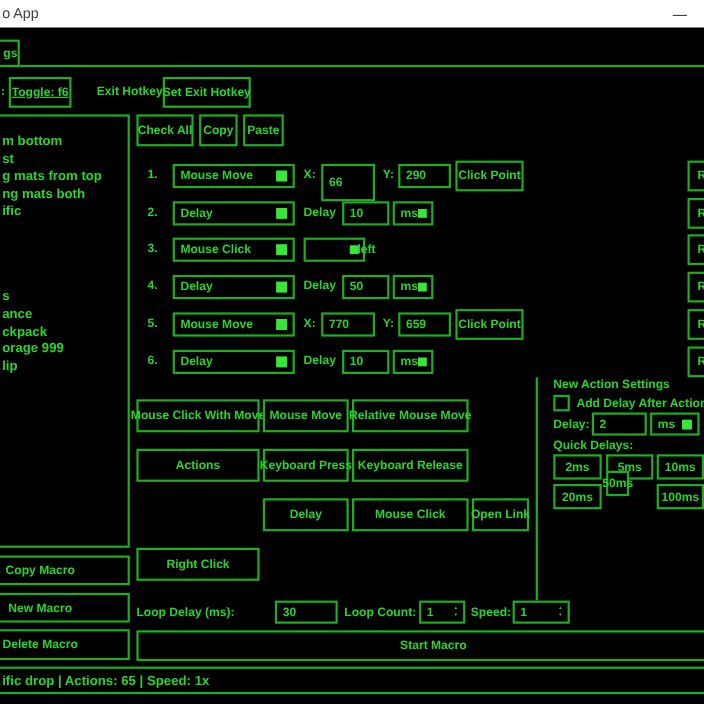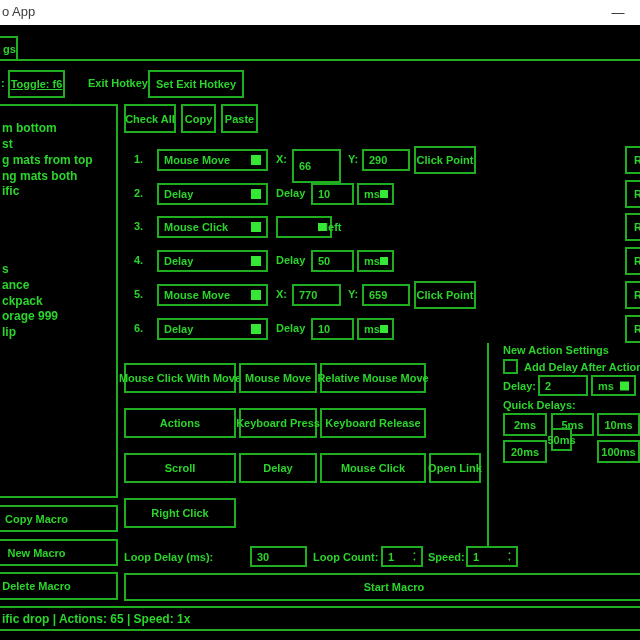--- a/index.html
+++ b/index.html
@@ -58,21 +58,21 @@
   </div>
 
   <div class="hline" style="left:0;top:59px;width:640px;"></div>
   <div class="abs" style="left:-8px;top:36px;width:26px;height:25px;border:2px solid var(--g);background:#000;">
     <span class="abs" style="left:9px;top:5px;font-size:11px;font-weight:600;">gs</span>
   </div>
 
   <div class="lbl" style="left:1px;top:77px;">:</div>
   <div class="btn" style="left:8px;top:70px;width:57px;height:28px;text-decoration:underline;">Toggle: f6</div>
   <div class="lbl" style="left:88px;top:77px;">Exit Hotkey:</div>
-  <div class="btn" style="left:148px;top:70px;width:96px;height:28px;">Set Exit Hotkey</div>
+  <div class="btn" style="left:148px;top:70px;width:80px;height:28px;">Set Exit Hotkey</div>
 
   <div class="abs" style="left:-10px;top:104px;width:128px;height:394px;border:2px solid var(--g);background:#000;"></div>
   <div class="listitem" style="left:2px;top:121px;">m bottom</div>
   <div class="listitem" style="left:2px;top:137px;">st</div>
   <div class="listitem" style="left:2px;top:153px;">g mats from top</div>
   <div class="listitem" style="left:2px;top:169px;">ng mats both</div>
   <div class="listitem" style="left:2px;top:184px;">ific</div>
   <div class="listitem" style="left:2px;top:262px;">s</div>
   <div class="listitem" style="left:2px;top:278px;">ance</div>
   <div class="listitem" style="left:2px;top:294px;">ckpack</div>
@@ -160,21 +160,20 @@
       <span class="sq" style="width:8px;height:8px;right:4px;"></span>
     </div>
   <div class="btn" style="left:625px;top:315px;width:30px;height:28px;justify-content:flex-start;padding-left:7px;">R</div>
 
   <div class="btn" style="left:124px;top:363px;width:112px;height:30px;">Mouse Click With Move</div>
   <div class="btn" style="left:239px;top:363px;width:78px;height:30px;">Mouse Move</div>
   <div class="btn" style="left:320px;top:363px;width:106px;height:30px;text-align:right;">Relative Mouse Move</div>
   <div class="btn" style="left:124px;top:408px;width:112px;height:30px;">Actions</div>
   <div class="btn" style="left:239px;top:408px;width:78px;height:30px;">Keyboard Press</div>
   <div class="btn" style="left:320px;top:408px;width:106px;height:30px;">Keyboard Release</div>
-  <div class="btn" style="left:124px;top:453px;width:112px;height:30px;">Scroll</div>
   <div class="btn" style="left:239px;top:453px;width:78px;height:30px;">Delay</div>
   <div class="btn" style="left:320px;top:453px;width:106px;height:30px;">Mouse Click</div>
   <div class="btn" style="left:429px;top:453px;width:52px;height:30px;">Open Link</div>
   <div class="btn" style="left:124px;top:498px;width:112px;height:30px;">Right Click</div>
 
   <div class="vline" style="left:487px;top:343px;height:203px;"></div>
 
   <div class="lbl" style="left:503px;top:344px;">New Action Settings</div>
   <div class="abs" style="left:503px;top:359px;width:15px;height:15px;border:2px solid var(--g);background:#000;"></div>
   <div class="lbl" style="left:524px;top:361px;">Add Delay After Action</div>

